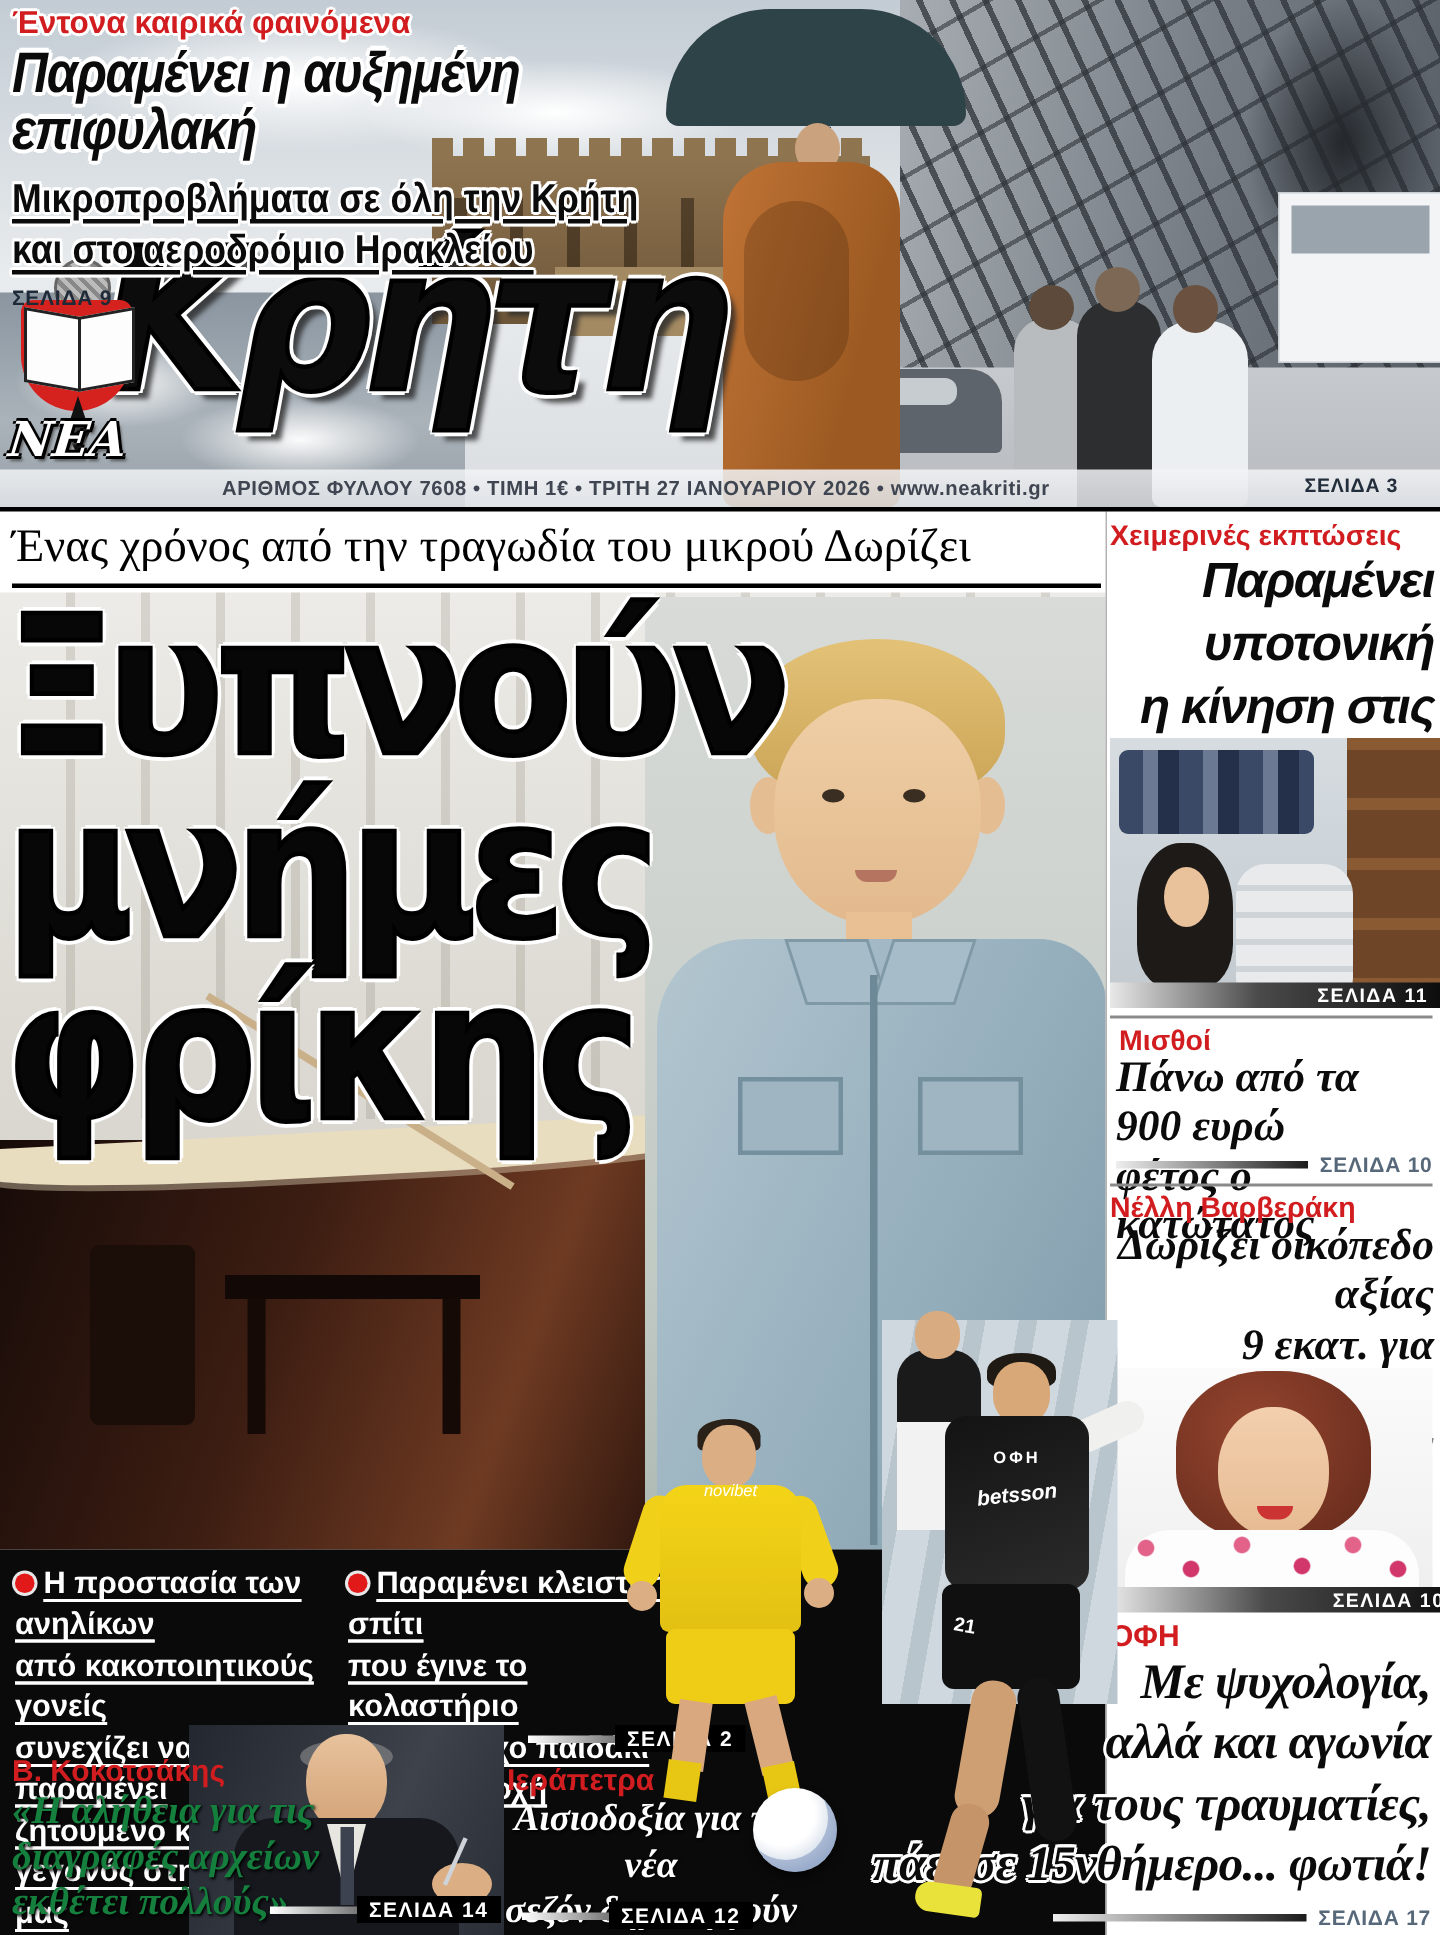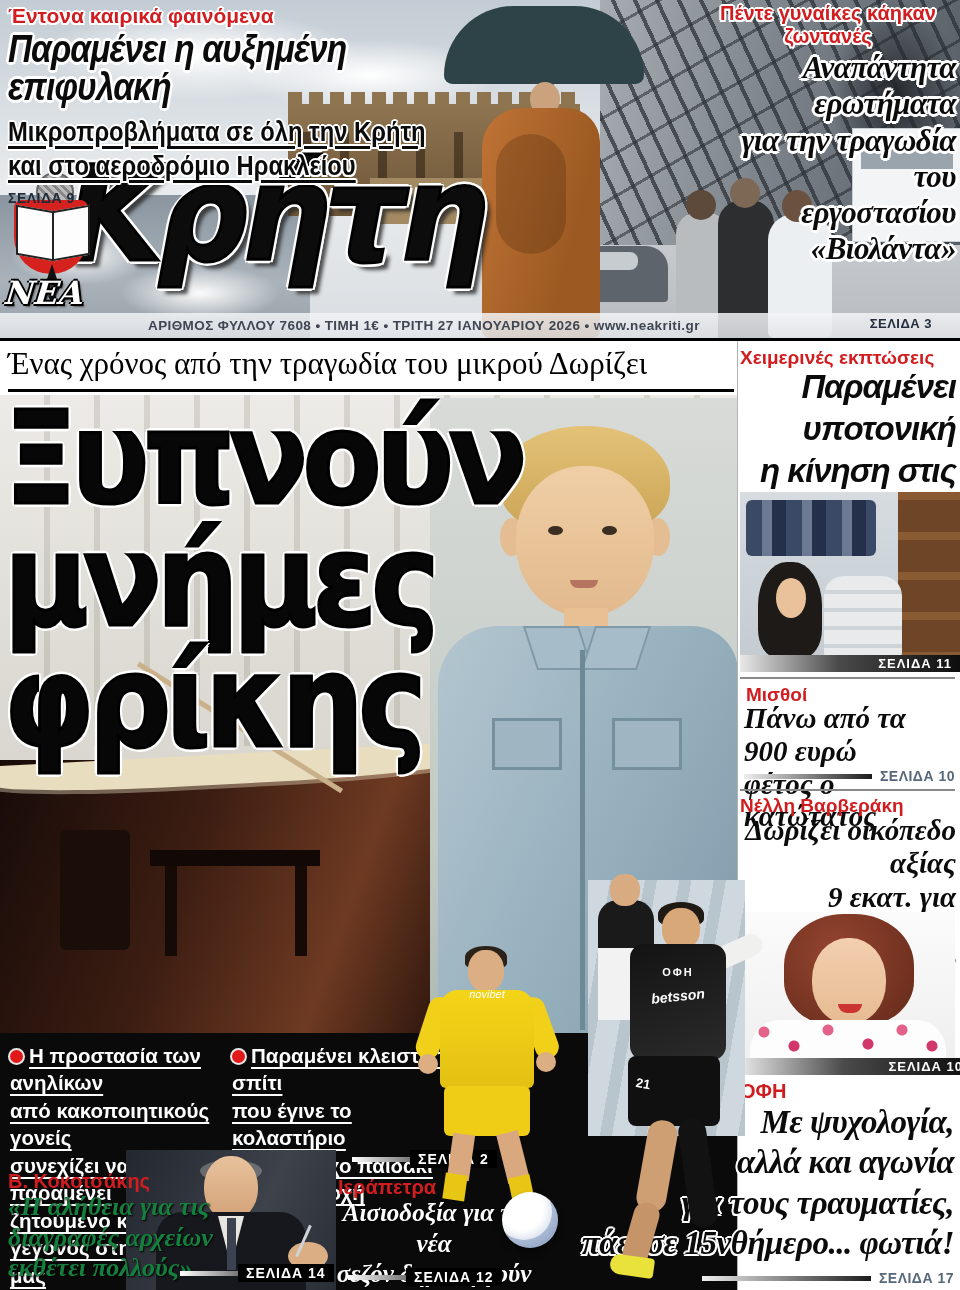--- a/index.html
+++ b/index.html
@@ -323,27 +323,20 @@
   <div class="abs" id="ruleBlack"></div>
 
   <div class="abs" id="tlStory">
     <div id="tlKick" class="kick ow1">Έντονα καιρικά φαινόμενα</div>
     <div id="tlHead" class="ow2"><span class="cond">Παραμένει η αυξημένη επιφυλακή</span></div>
     <div id="tlDeck" class="ow1 prelines"><span class="cond" style="text-decoration:inherit;">Μικροπροβλήματα σε όλη την Κρήτη
 και στο αεροδρόμιο Ηρακλείου</span></div>
     <div id="tlPage">ΣΕΛΙΔΑ 9</div>
   </div>
 
-  <div class="abs" id="trStory">
-    <div id="trKick" class="kick ow1">Πέντε γυναίκες κάηκαν ζωντανές</div>
-    <div id="trHead" class="serifIt ow2 prelines">Αναπάντητα ερωτήματα
-για την τραγωδία του
-εργοστασίου
-«Βιολάντα»</div>
-  </div>
   <div class="abs" id="pageRef3">ΣΕΛΙΔΑ 3</div>
 
   <div class="abs" id="leadKick">Ένας χρόνος από την τραγωδία του μικρού Δωρίζει</div>
   <div class="abs" id="collage">
     <div class="trees"></div>
     <div id="room">
       <div class="lace"></div>
       <div class="table"></div>
         <div class="leg1"></div>
         <div class="leg2"></div>

